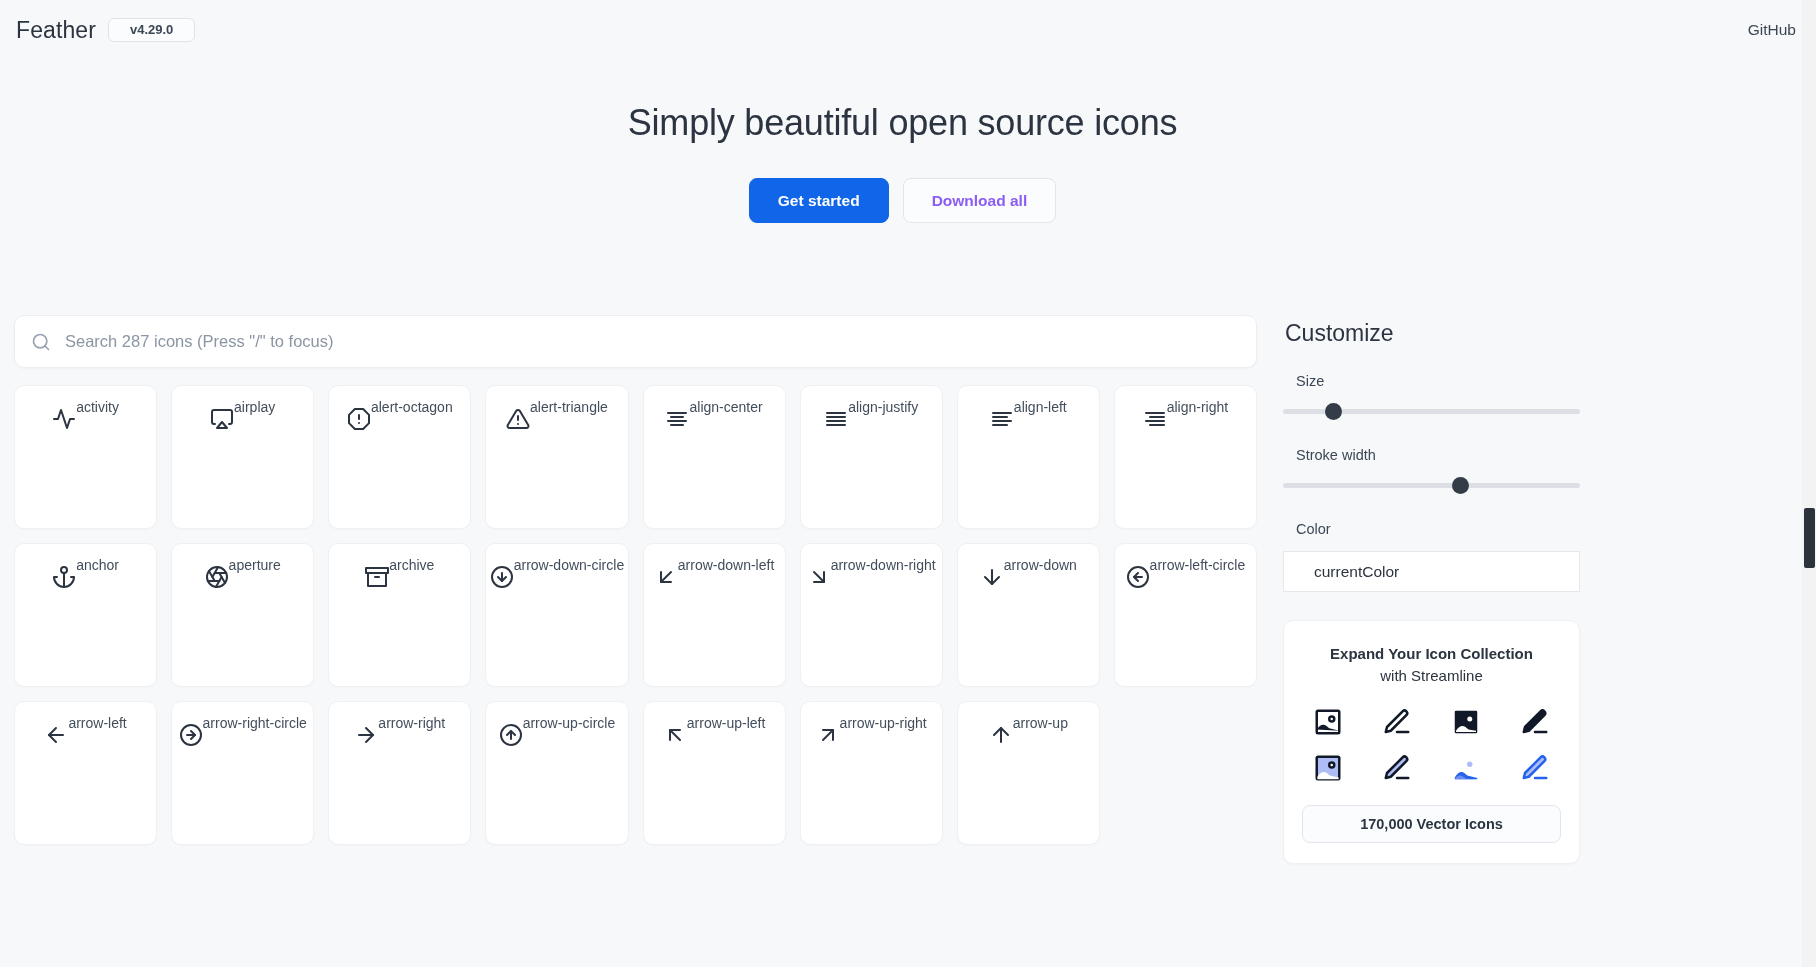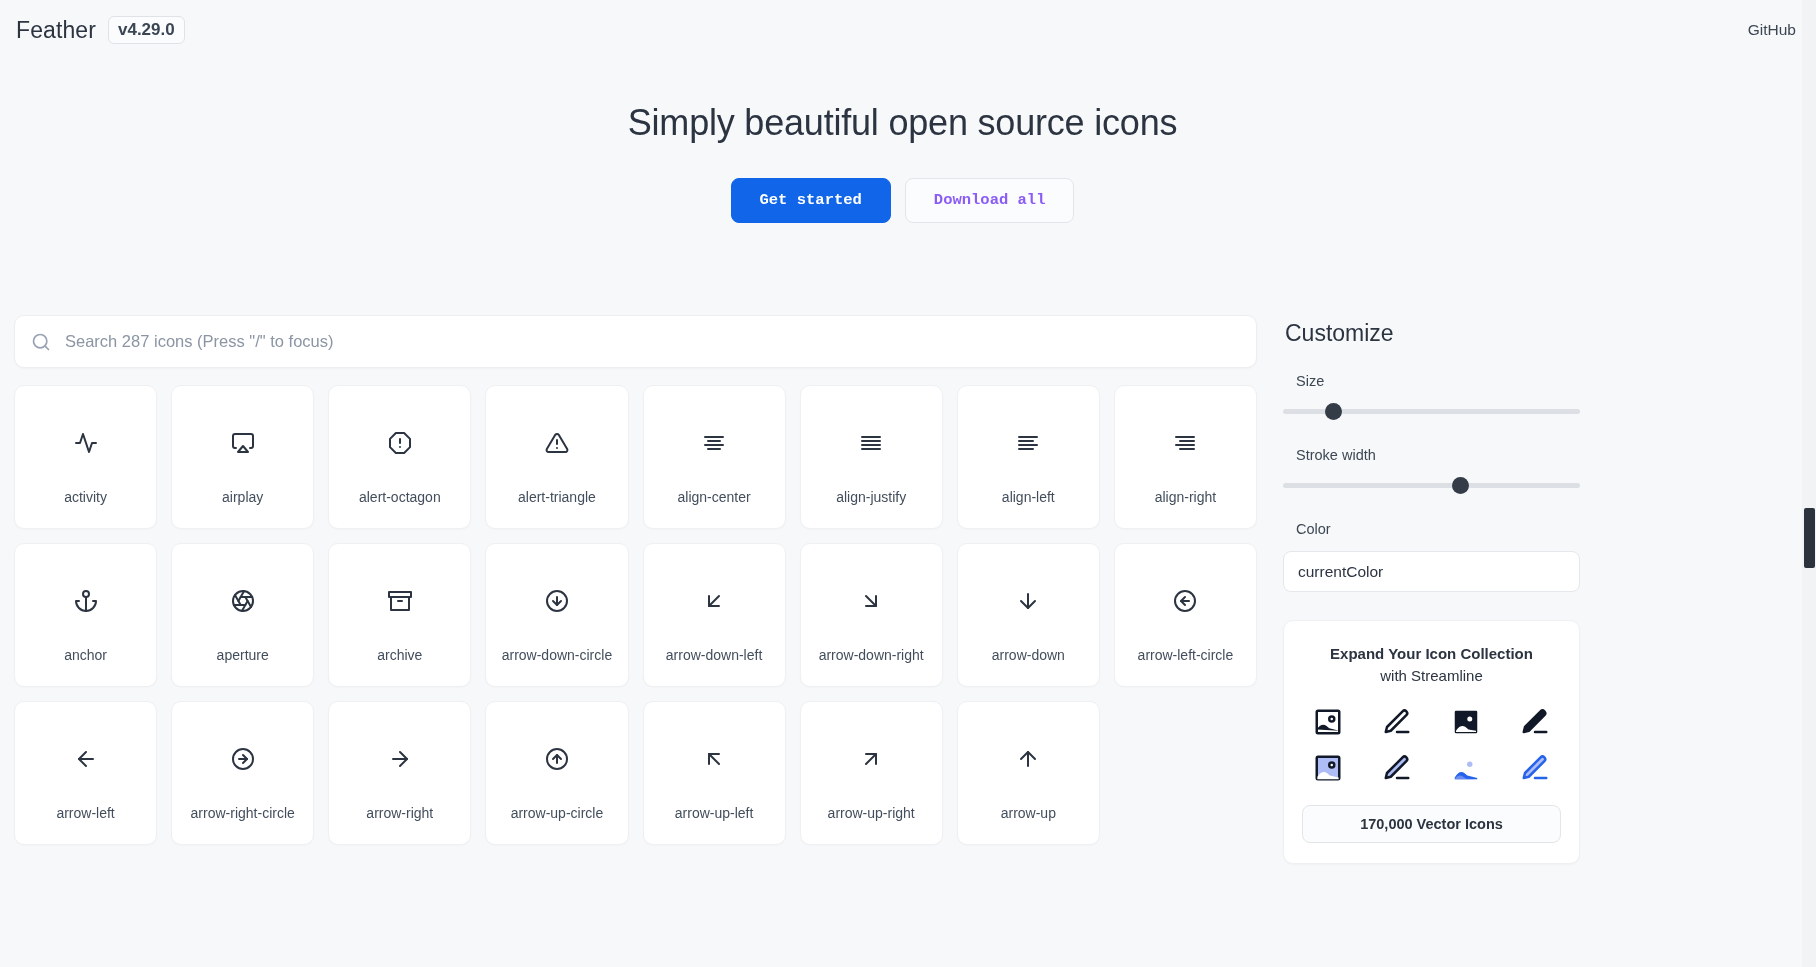--- a/index.html
+++ b/index.html
@@ -17,35 +17,35 @@
 
   
   .header {
     position: absolute; top: 0; left: 0; right: 0; height: 60px;
     display: flex; align-items: center; justify-content: space-between;
     padding: 0 20px 0 16px;
   }
   .brand { display: flex; align-items: center; gap: 12px; }
   .brand-name { font-size: 23px; color: #2b3440; letter-spacing: .1px; }
   .version-badge {
-    font-size: 17px; font-weight: 700; color: #3b4655;
+    font-size: 13px; font-weight: 700; color: #3b4655;
     border: 1px solid #dfe3e8; border-radius: 6px;
-    padding: 4px 9px 5px; background: #fbfcfd; line-height: 1;
+    padding: 4px 21px 5px; background: #fbfcfd; line-height: 1;
   }
   .header-right { display: flex; align-items: center; gap: 22px; margin-left: 10px; }
   .nav-link { font-size: 15.5px; color: #3c4754; text-decoration: none; }
 
   
   .hero { position: absolute; top: 100px; left: 0; right: 11px; text-align: center; }
   .hero-title {
     margin: 0; font-size: 36px; font-weight: 400; color: #2b3440;
     letter-spacing: -.2px; line-height: 1.25;
   }
   .hero-buttons {
-    margin-top: 33px; display: flex; justify-content: center; align-items: center; gap: 14px; font-family: Liberation Mono, monospace;
+    margin-top: 33px; display: flex; justify-content: center; align-items: center; gap: 14px;
   }
   .btn {
     font-size: 15.5px; font-weight: 700; border-radius: 8px;
     padding: 13px 28px; cursor: pointer; line-height: 1.1;
     border: 1px solid transparent; font-family: inherit;
   }
   .btn-primary { background: #1065e8; color: #ffffff; border-color: #1065e8; }
   .btn-secondary { background: #fbfcfd; color: #8b5cf6; border-color: #e2e6ea; }
 
   
@@ -71,22 +71,22 @@
   }
   .search-input::placeholder { color: #8b95a3; }
 
   
   .icon-grid {
     margin-top: 17px;
     display: grid; grid-template-columns: repeat(8, 1fr); gap: 14px;
   }
   .icon-card {
     background: #ffffff; border: 1px solid #eef0f3; border-radius: 10px;
-    height: 144px; display: flex; flex-direction: column;
-    align-items: center; justify-content: center; cursor: pointer;
+    height: 144px; display: flex; flex-direction: row;
+    align-items: flex-start; justify-content: center; cursor: pointer;
     box-shadow: 0 1px 2px rgba(16,24,40,.02);
   }
   .icon-card .glyph {
     height: 66px; display: flex; align-items: center; justify-content: center;
     color: #2b3440;
   }
   .icon-card .glyph svg { width: 24px; height: 24px; display: block; }
   .icon-card .caption {
     margin-top: 14px; font-size: 14px; color: #434e5c; text-align: center;
     line-height: 1;
@@ -100,23 +100,23 @@
   .slider { position: relative; height: 18px; margin-bottom: 26px; }
   .slider-track {
     position: absolute; top: 6px; left: 0; right: 0; height: 5px;
     background: #dcdfe4; border-radius: 3px;
   }
   .slider-thumb {
     position: absolute; top: 0; width: 17px; height: 17px; border-radius: 50%;
     background: #343c47; cursor: pointer;
   }
   .color-input {
-    width: 100%; height: 41px; border: 1px solid #e4e7eb; border-radius: 8px;
+    width: 100%; height: 41px; border: 1px solid #e4e7eb; border-radius: 0;
     background: #ffffff; font-family: inherit; font-size: 15.5px; color: #2b3440;
-    padding: 0 14px; outline: none;
+    padding: 0 30px; outline: none;
   }
 
   
   .promo {
     margin-top: 28px; background: #ffffff; border: 1px solid #eef0f3;
     border-radius: 10px; padding: 22px 18px 20px; text-align: center;
     box-shadow: 0 1px 2px rgba(16,24,40,.03);
   }
   .promo-title { font-size: 15px; font-weight: 700; color: #2b3440; line-height: 1.45; }
   .promo-sub { font-size: 15px; font-weight: 400; color: #2b3440; line-height: 1.45; }

